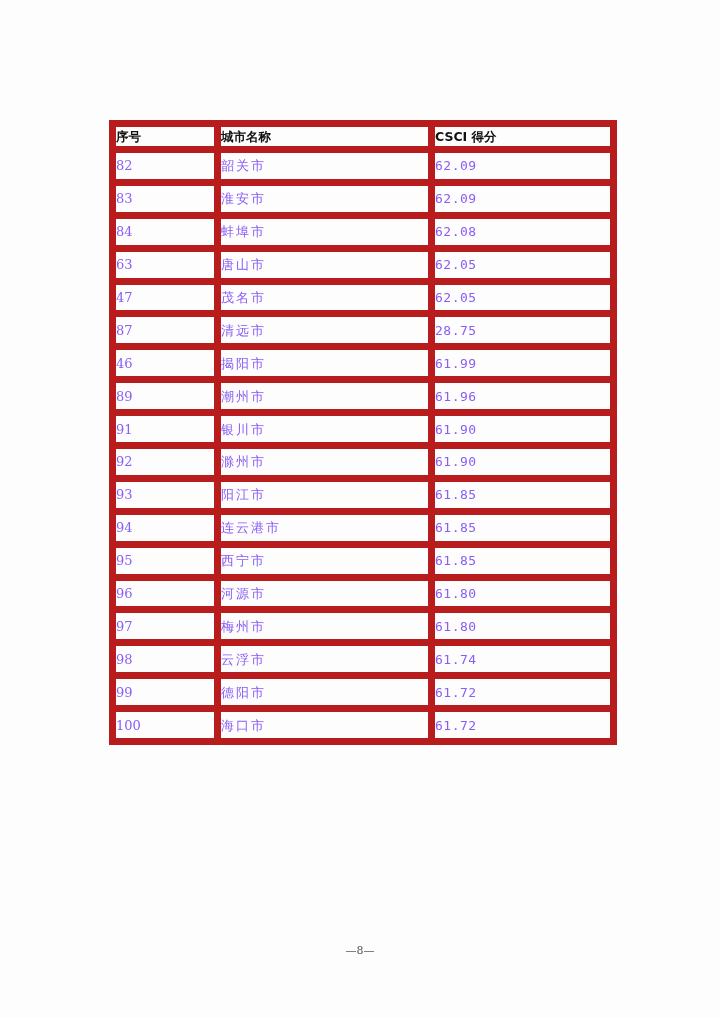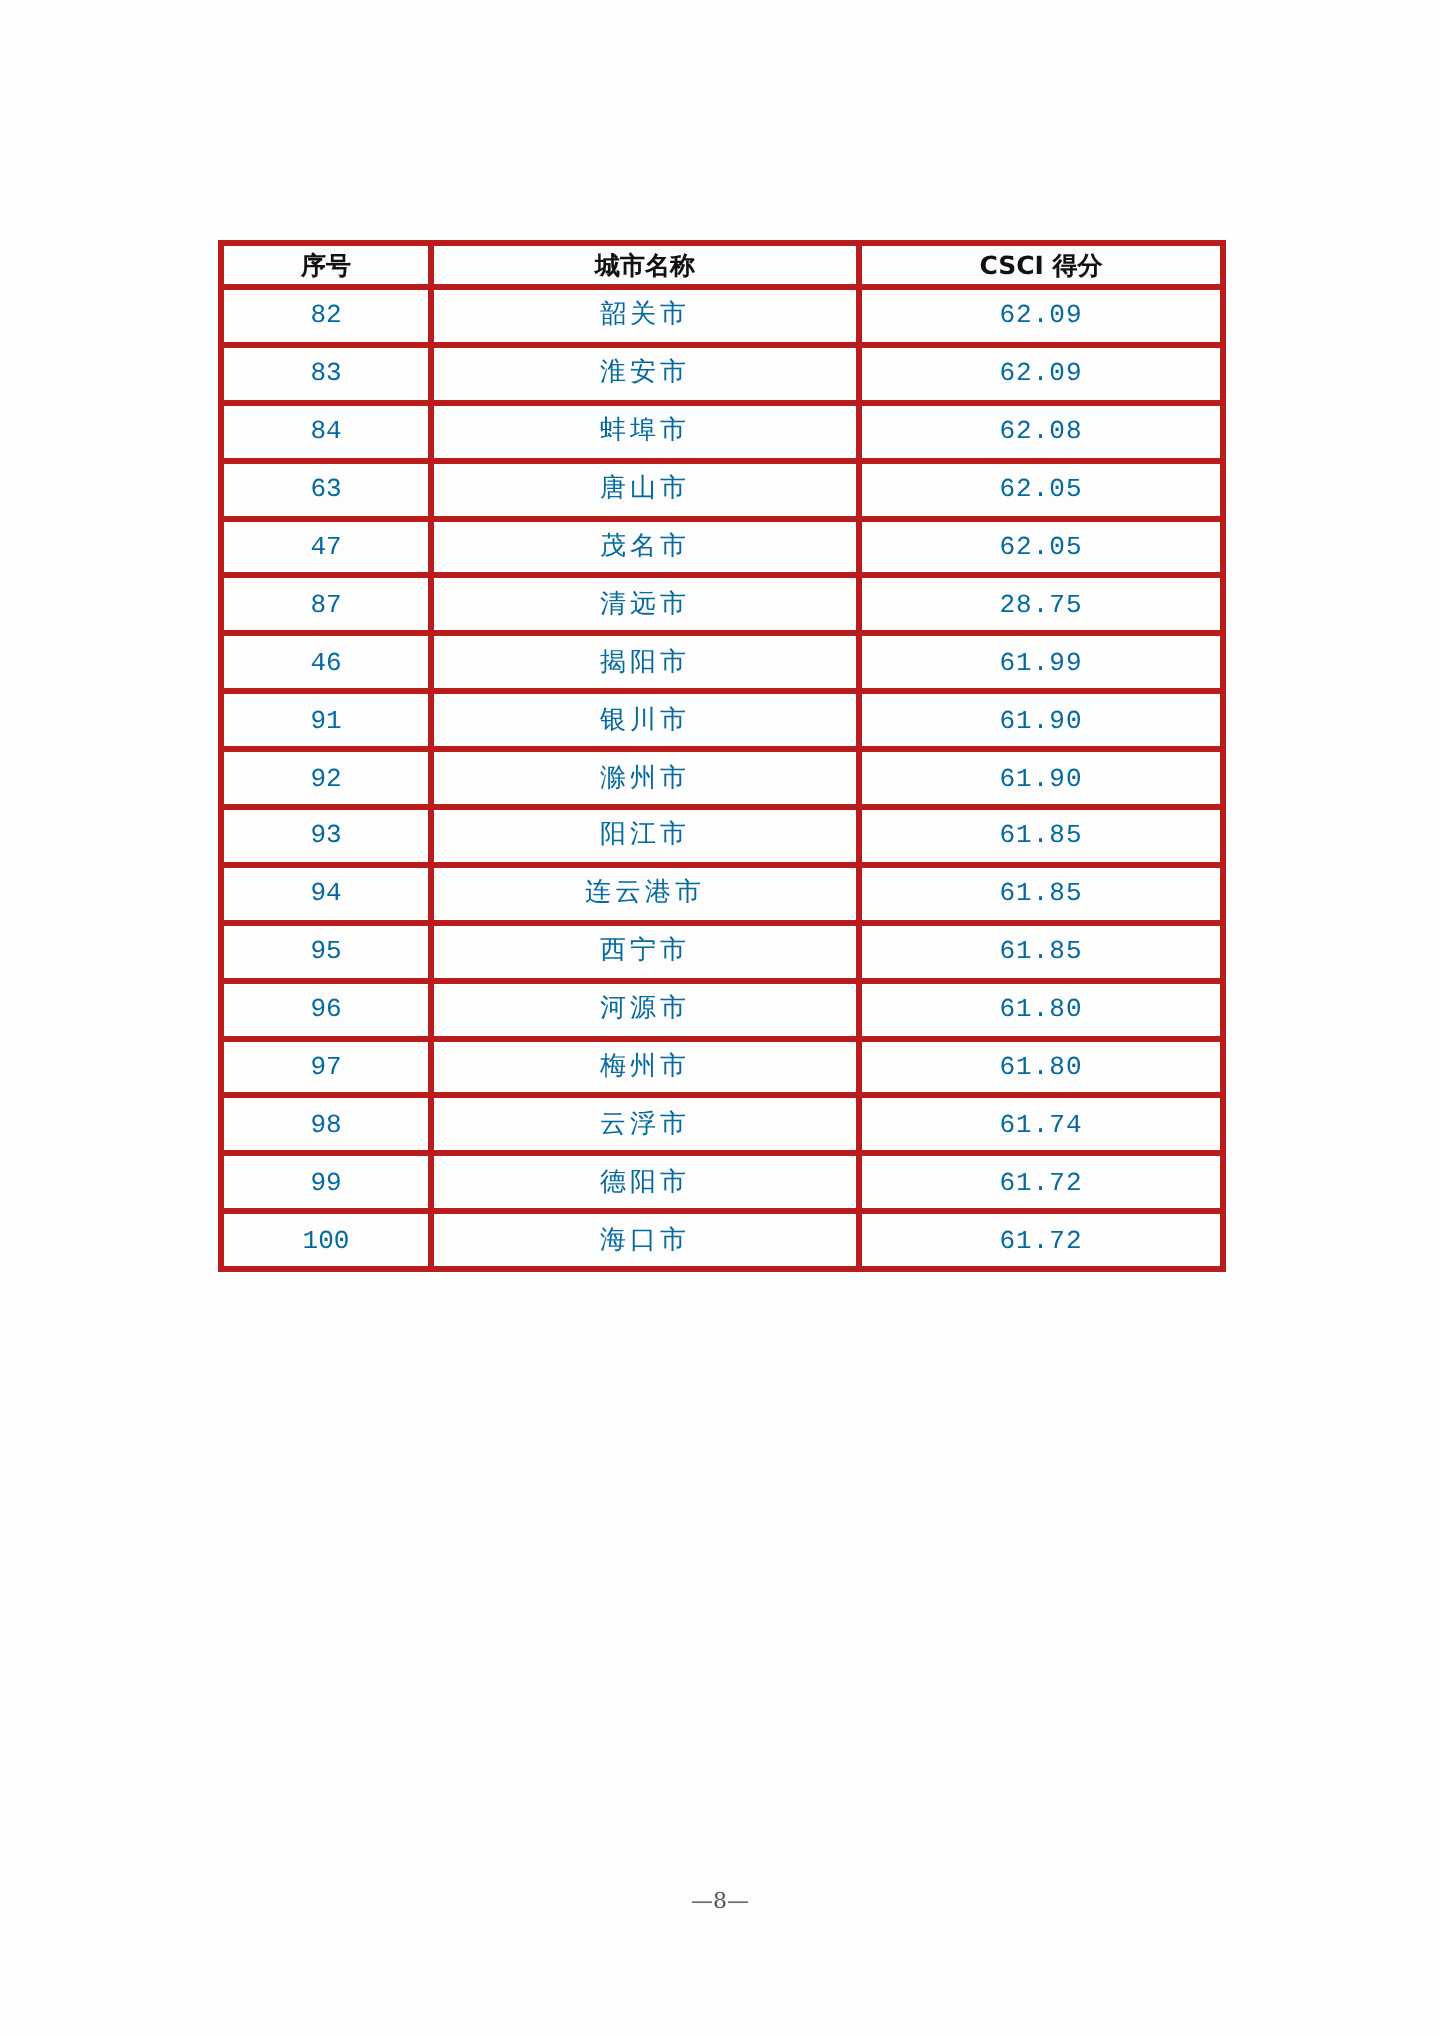--- a/index.html
+++ b/index.html
@@ -23,38 +23,37 @@
     }
     table.ranking {
       position: absolute;
       left: 109px;
       top: 120px;
       width: 501px;
       border-collapse: collapse;
       table-layout: fixed;
     }
     table.ranking th, table.ranking td {
-      border: 3px solid #b91c1c;
-      text-align: center;
+      border: 7px solid #b91c1c;
+      text-align: left;
       padding: 0;
       height: 25.9px;
       font-size: 13px;
       line-height: 25px;
     }
     table.ranking th {
       height: 19px;
       line-height: 18px;
       font-weight: bold;
       font-family: "DejaVu Sans", "Liberation Sans", sans-serif;
       font-size: 12.5px;
       color: #111;
     }
     table.ranking td {
-      color: #0369a1;
-      font-family: Liberation Mono, monospace;
+      color: #8b5cf6;
     }
     td.score {
       font-family: "DejaVu Sans Mono", "Liberation Mono", monospace;
       font-size: 12.5px;
       letter-spacing: 0.5px;
     }
     td.city {
       letter-spacing: 2px;
     }
     col.c1 { width: 105px; }
@@ -118,20 +117,25 @@
           <td>87</td>
           <td class="city">清远市</td>
           <td class="score">28.75</td>
         </tr>
         <tr>
           <td>46</td>
           <td class="city">揭阳市</td>
           <td class="score">61.99</td>
         </tr>
         <tr>
+          <td>89</td>
+          <td class="city">潮州市</td>
+          <td class="score">61.96</td>
+        </tr>
+        <tr>
           <td>91</td>
           <td class="city">银川市</td>
           <td class="score">61.90</td>
         </tr>
         <tr>
           <td>92</td>
           <td class="city">滁州市</td>
           <td class="score">61.90</td>
         </tr>
         <tr>

